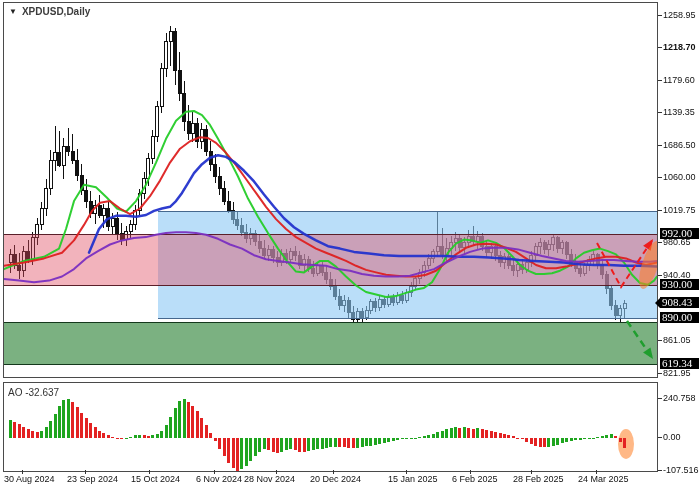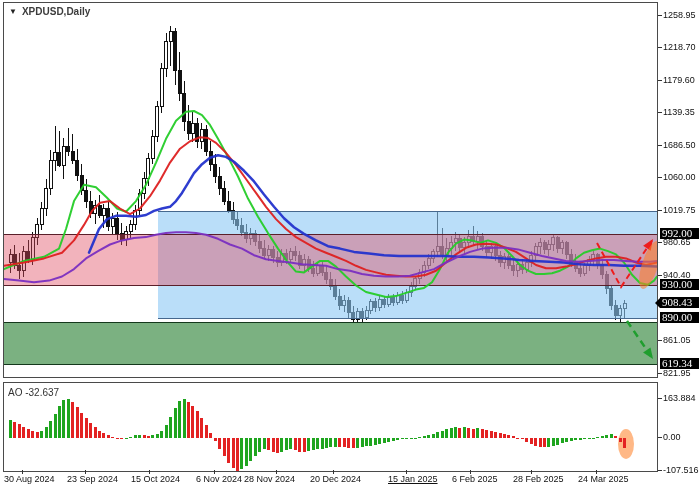--- a/index.html
+++ b/index.html
@@ -477,21 +477,21 @@
         <rect x="610.2" y="52.74035008881522" width="3" height="2.441888563397953" fill="#e32222"></rect>
         <rect x="614.65" y="55.18223865221317" width="3" height="3.6628328450969363" fill="#e32222"></rect>
         <rect x="619.1" y="55.18223865221317" width="3" height="9.96198963045238" fill="#e32222"></rect>
       </svg>
   </div>
 
   <div id="price-axis">
       <div class="ytick" style="top: 14.5px;"></div>
       <div class="ylab" style="top: 9.5px;">1258.95</div>
       <div class="ytick" style="top: 47.4737px;"></div>
-      <div class="ylab" style="top: 42.4737px;">1218.70</div>
+      <div class="ylab" style="top: 42.4737px; font-weight: bold;">1218.70</div>
       <div class="ytick" style="top: 79.5053px;"></div>
       <div class="ylab" style="top: 74.5053px;">1179.60</div>
       <div class="ytick" style="top: 112.479px;"></div>
       <div class="ylab" style="top: 107.479px;">1139.35</div>
       <div class="ytick" style="top: 145.453px;"></div>
       <div class="ylab" style="top: 140.453px;">1686.50</div>
       <div class="ytick" style="top: 177.484px;"></div>
       <div class="ylab" style="top: 172.484px;">1060.00</div>
       <div class="ytick" style="top: 210.458px;"></div>
       <div class="ylab" style="top: 205.458px;">1019.75</div>
@@ -502,40 +502,40 @@
       <div class="ytick" style="top: 340.468px;"></div>
       <div class="ylab" style="top: 335.468px;">861.05</div>
       <div class="ytick" style="top: 372.5px;"></div>
       <div class="ylab" style="top: 367.5px;">821.95</div>
       <div class="ylab-hl" style="top: 228.191px;">992.00</div>
       <div class="ylab-hl" style="top: 278.983px;">930.00</div>
       <div class="ylab-hl ylab-ptr" style="top: 296.654px;">908.43</div>
       <div class="ylab-hl" style="top: 311.752px;">890.00</div>
       <div class="ylab-hl" style="top: 358.448px;">619.34</div>
       <div class="ytick" style="top: 397.5px;"></div>
-      <div class="ylab" style="top: 392.5px;">163.884</div>
+      <div class="ylab" style="top: 392.5px;">240.758</div>
       <div class="ytick" style="top: 436.682px;"></div>
       <div class="ylab" style="top: 431.682px;">0.00</div>
       <div class="ytick" style="top: 469.5px;"></div>
       <div class="ylab" style="top: 464.5px;">-107.516</div>
     </div>
   <div id="time-axis">
       <div class="xlab" style="left: 4px;">30 Aug 2024</div>
       <div class="xtick" style="left: 22px;"></div>
       <div class="xlab" style="left: 67px;">23 Sep 2024</div>
       <div class="xtick" style="left: 85px;"></div>
       <div class="xlab" style="left: 131px;">15 Oct 2024</div>
       <div class="xtick" style="left: 149px;"></div>
       <div class="xlab" style="left: 196px;">6 Nov 2024</div>
       <div class="xtick" style="left: 214px;"></div>
       <div class="xlab" style="left: 244px;">28 Nov 2024</div>
       <div class="xtick" style="left: 276px;"></div>
       <div class="xlab" style="left: 310px;">20 Dec 2024</div>
       <div class="xtick" style="left: 333px;"></div>
-      <div class="xlab" style="left: 388px; text-decoration: underline;">15 Jan 2025</div>
+      <div class="xlab" style="left: 388px;">15 Jan 2025</div>
       <div class="xtick" style="left: 406px;"></div>
       <div class="xlab" style="left: 452px;">6 Feb 2025</div>
       <div class="xtick" style="left: 470px;"></div>
       <div class="xlab" style="left: 513px;">28 Feb 2025</div>
       <div class="xtick" style="left: 531px;"></div>
       <div class="xlab" style="left: 578px;">24 Mar 2025</div>
       <div class="xtick" style="left: 596px;"></div>
     </div>
 </div>
 

